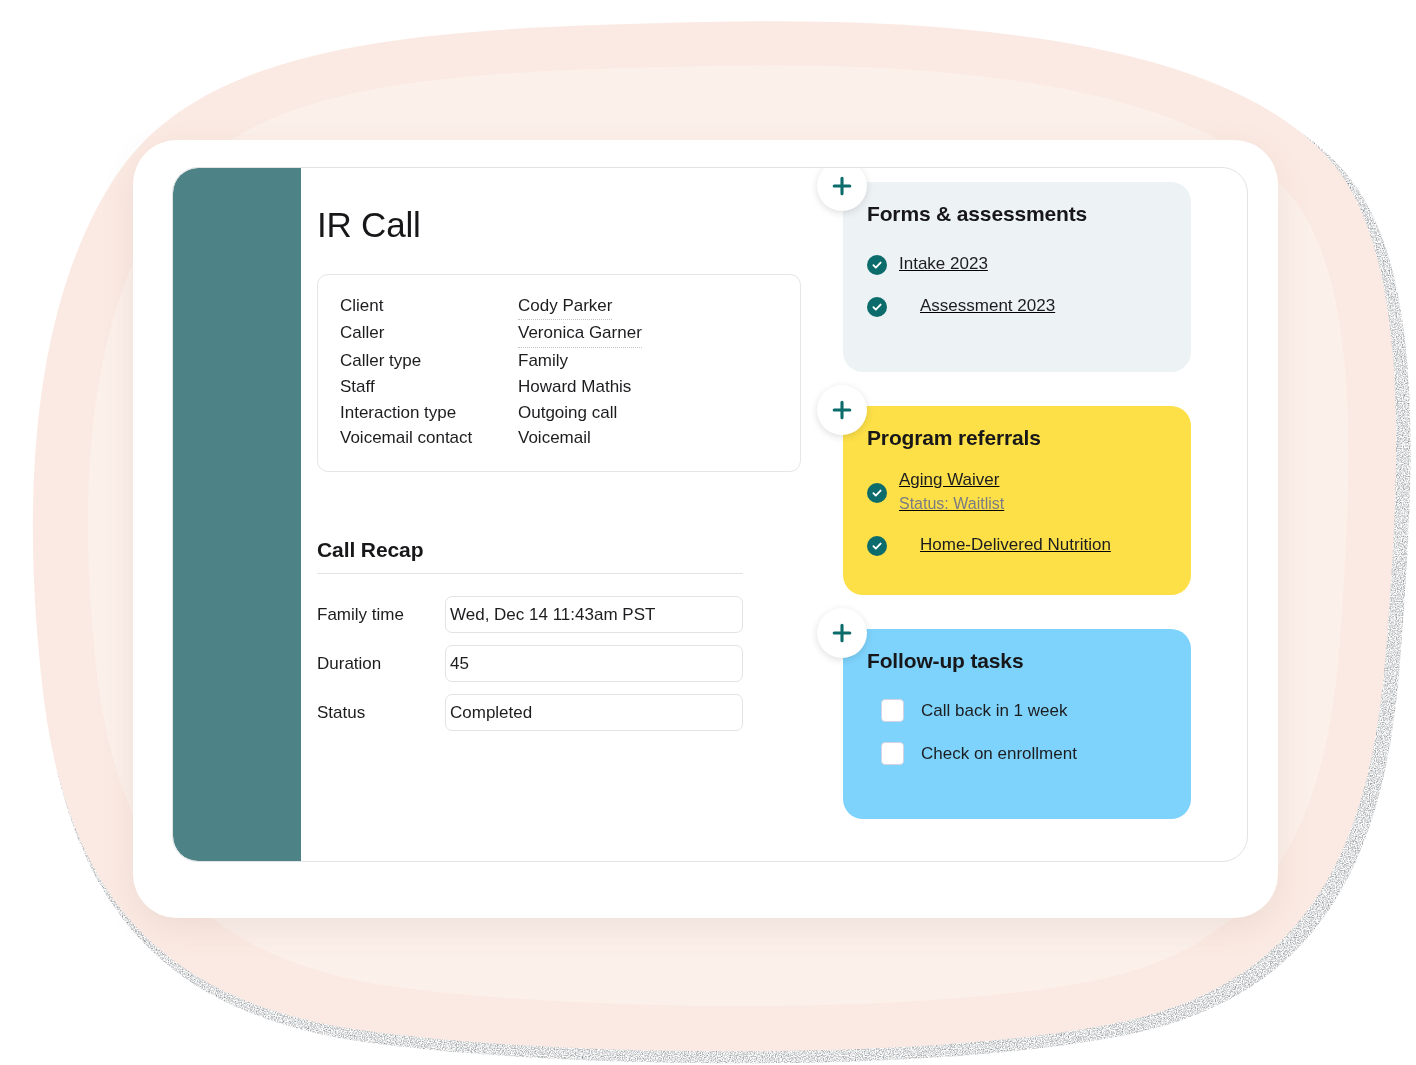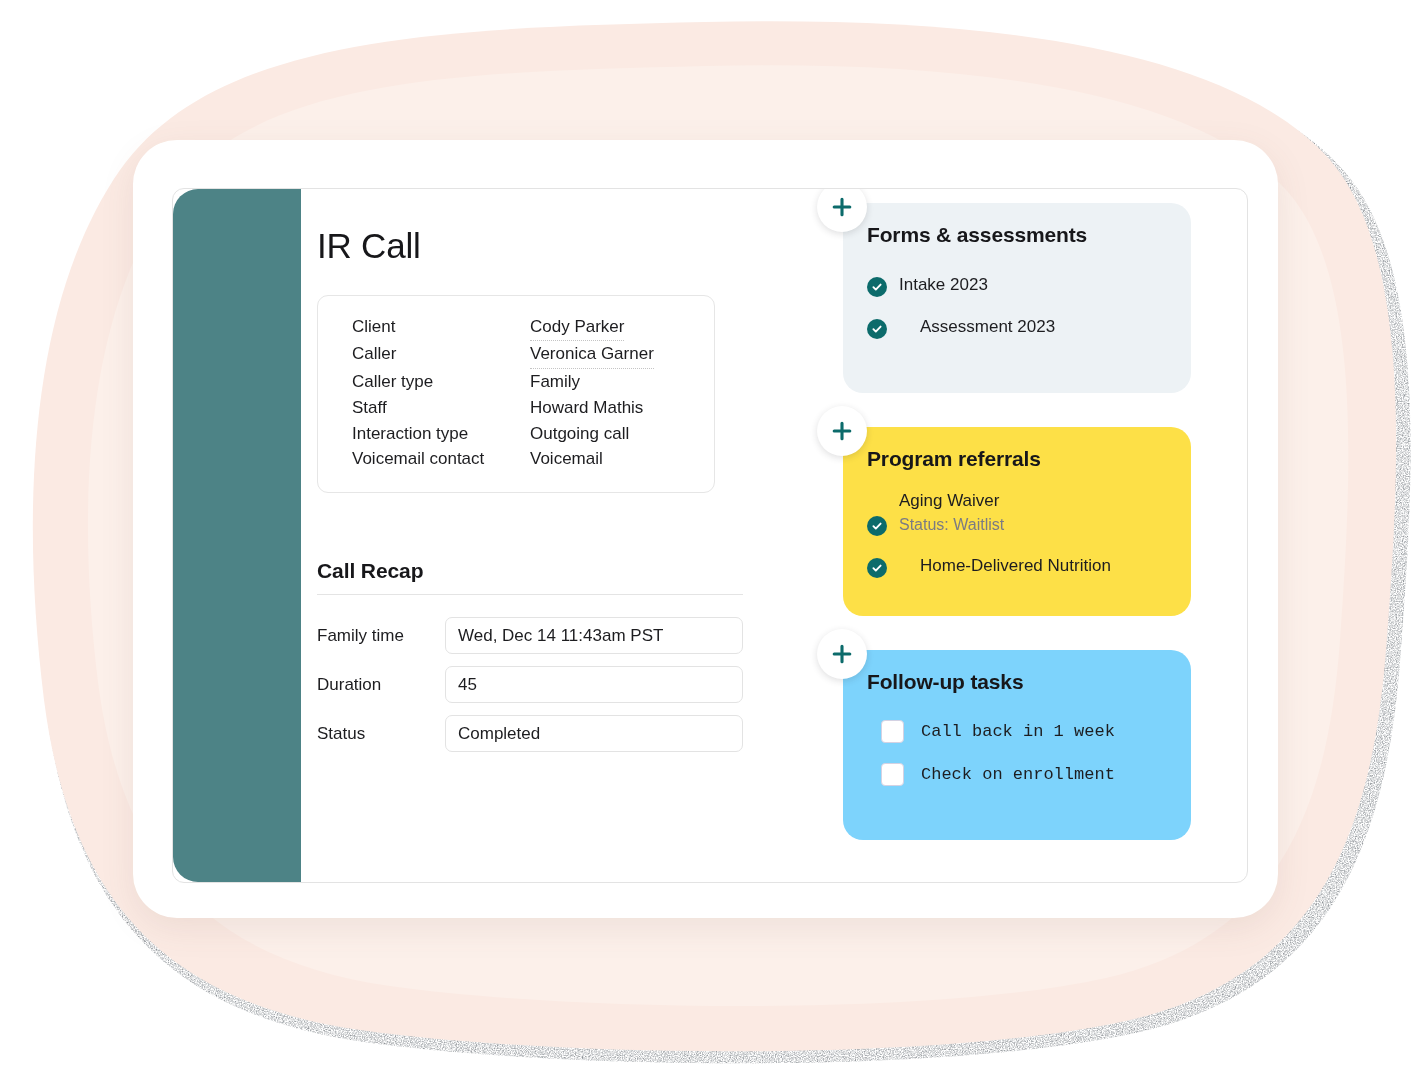--- a/index.html
+++ b/index.html
@@ -36,26 +36,26 @@
     height: 778px;
     background: #ffffff;
     border-radius: 44px;
     box-shadow: 0 10px 34px rgba(120, 90, 80, 0.10);
   }
 
   
   .app-panel {
     position: absolute;
     left: 172px;
-    top: 188px;
+    top: 167px;
     width: 1074px;
     height: 693px;
     background: #ffffff;
     border: 1px solid #e3e3e3;
-    border-radius: 12px;
+    border-radius: 26px;
     overflow: hidden;
     display: flex;
   }
 
   .teal-rail {
     width: 128px;
     flex: 0 0 128px;
     background: #4d8386;
     border-top-left-radius: 25px;
     border-bottom-left-radius: 25px;
@@ -79,25 +79,25 @@
     font-size: 35px;
     font-weight: 400;
     color: #17171a;
     letter-spacing: -0.2px;
     margin: 0 0 29px 0;
     line-height: 1.1;
   }
 
   
   .details-card {
-    width: 398px;
+    width: 484px;
     box-sizing: border-box;
     border: 1px solid #e6e6e6;
     border-radius: 11px;
-    padding: 18px 22px 20px 34px;
+    padding: 18px 22px 20px 22px;
     background: #fff;
   }
   .detail-row {
     display: flex;
     align-items: baseline;
     line-height: 25.8px;
   }
   .detail-label {
     width: 178px;
     flex: 0 0 178px;
@@ -142,21 +142,21 @@
     font-size: 17px;
     color: #1d1d20;
   }
   .field-input {
     width: 298px;
     box-sizing: border-box;
     height: 37px;
     line-height: 35px;
     border: 1px solid #e3e3e3;
     border-radius: 7px;
-    padding: 0 12px;
+    padding: 0 4px;
     font-size: 17px;
     font-family: "Liberation Sans", sans-serif;
     color: #1d1d20;
     background: #fff;
     outline: none;
   }
 
   
   .right-col {
     position: relative;
@@ -203,22 +203,23 @@
     display: flex;
     align-items: center;
     justify-content: center;
     z-index: 5;
   }
   .plus-btn svg { display: block; }
 
   
   .check-item {
     display: flex;
-    align-items: flex-end;
+    align-items: center;
     margin-bottom: 18px;
+    text-decoration: underline;
   }
   .check-item:last-child { margin-bottom: 0; gap: 21px; }
   .check-circle {
     width: 20px;
     height: 20px;
     flex: 0 0 20px;
     border-radius: 50%;
     background: #0c6b6b;
     display: flex;
     align-items: center;
@@ -237,21 +238,20 @@
     line-height: 22px;
     margin-top: 1px;
   }
 
   
   .task-item {
     display: flex;
     align-items: center;
     margin-bottom: 20px;
     margin-left: 14px;
-    font-family: Liberation Mono, monospace;
   }
   .task-item:last-child { margin-bottom: 0; text-align: center; }
   .task-box {
     width: 21px;
     height: 21px;
     flex: 0 0 21px;
     border: 1px solid #d4d2e3;
     border-radius: 4px;
     background: #ffffff;
   }

